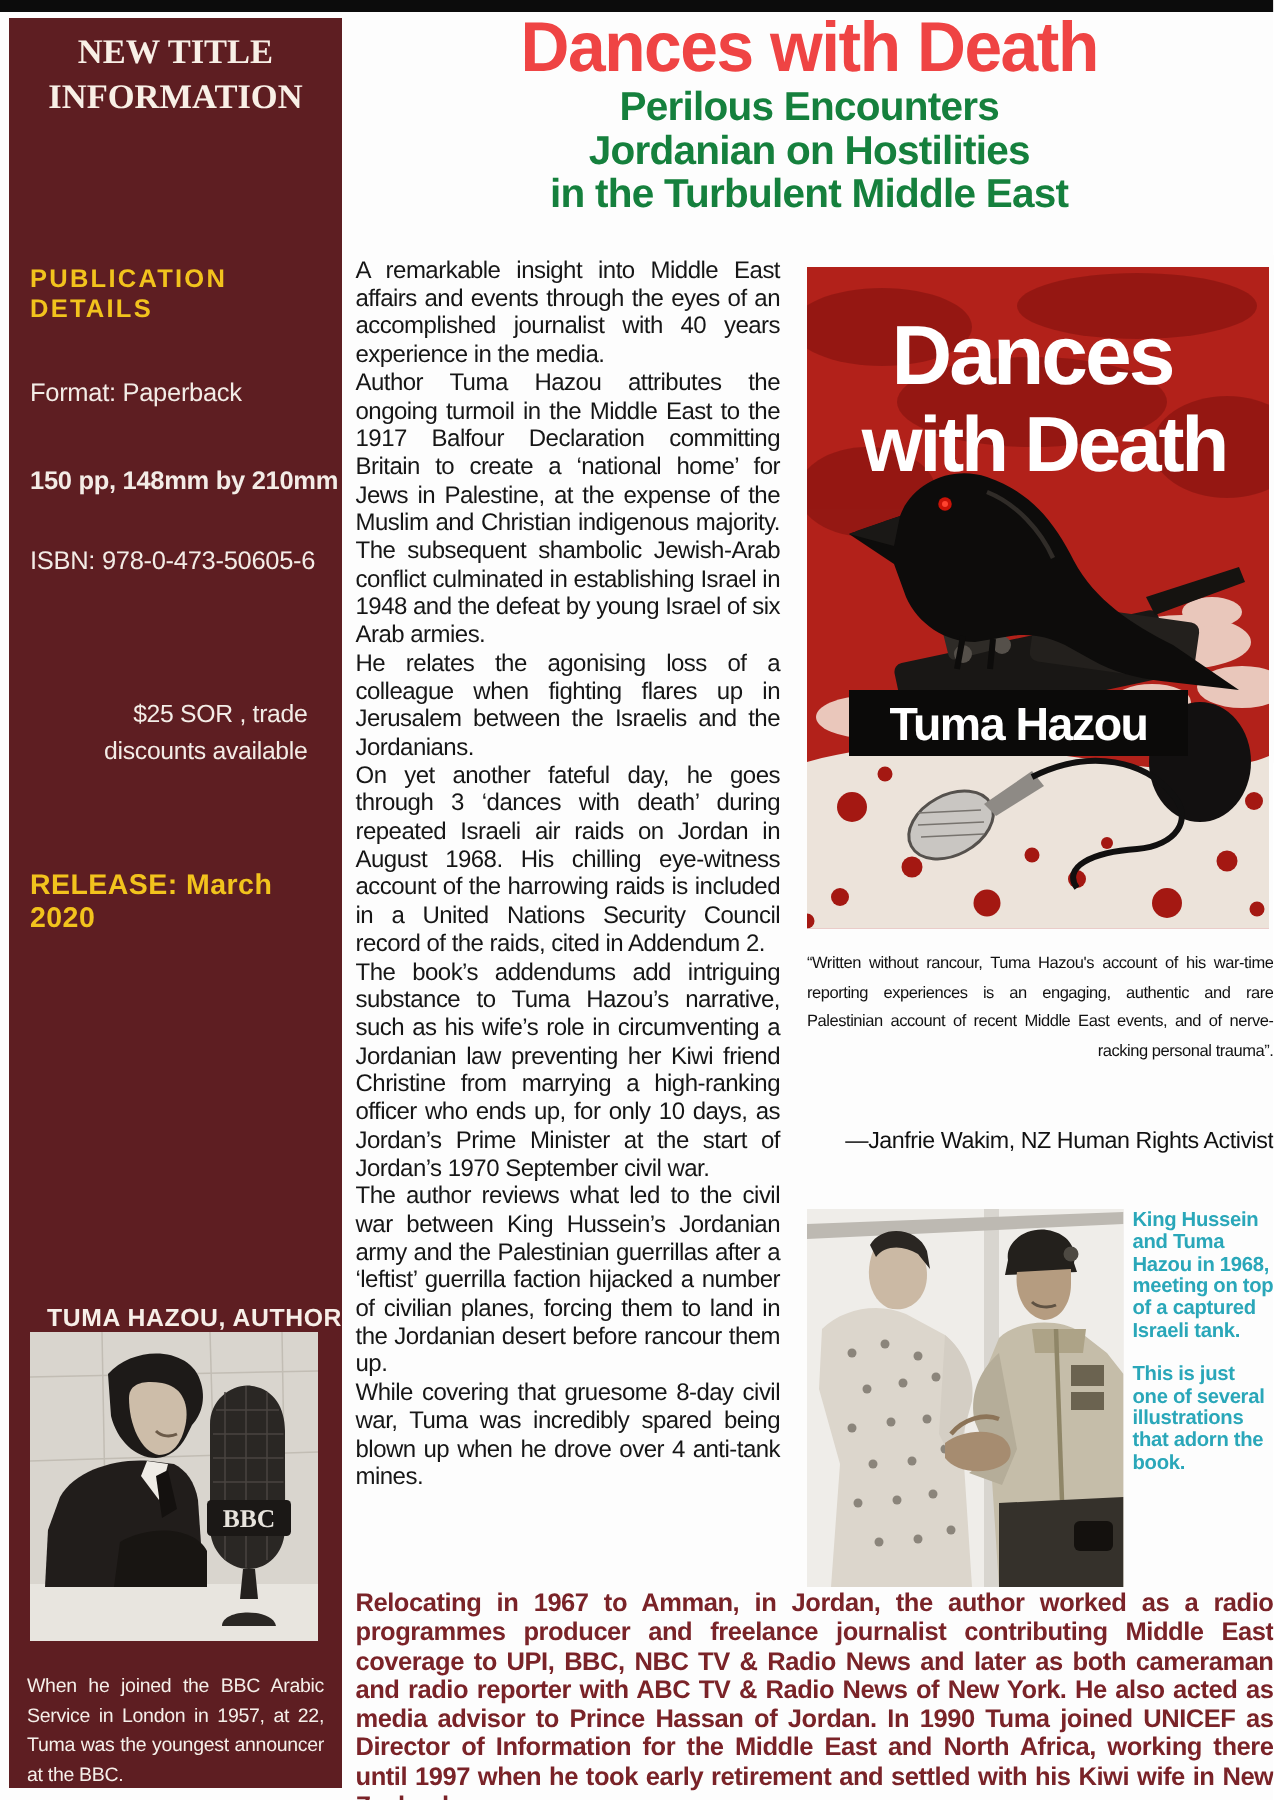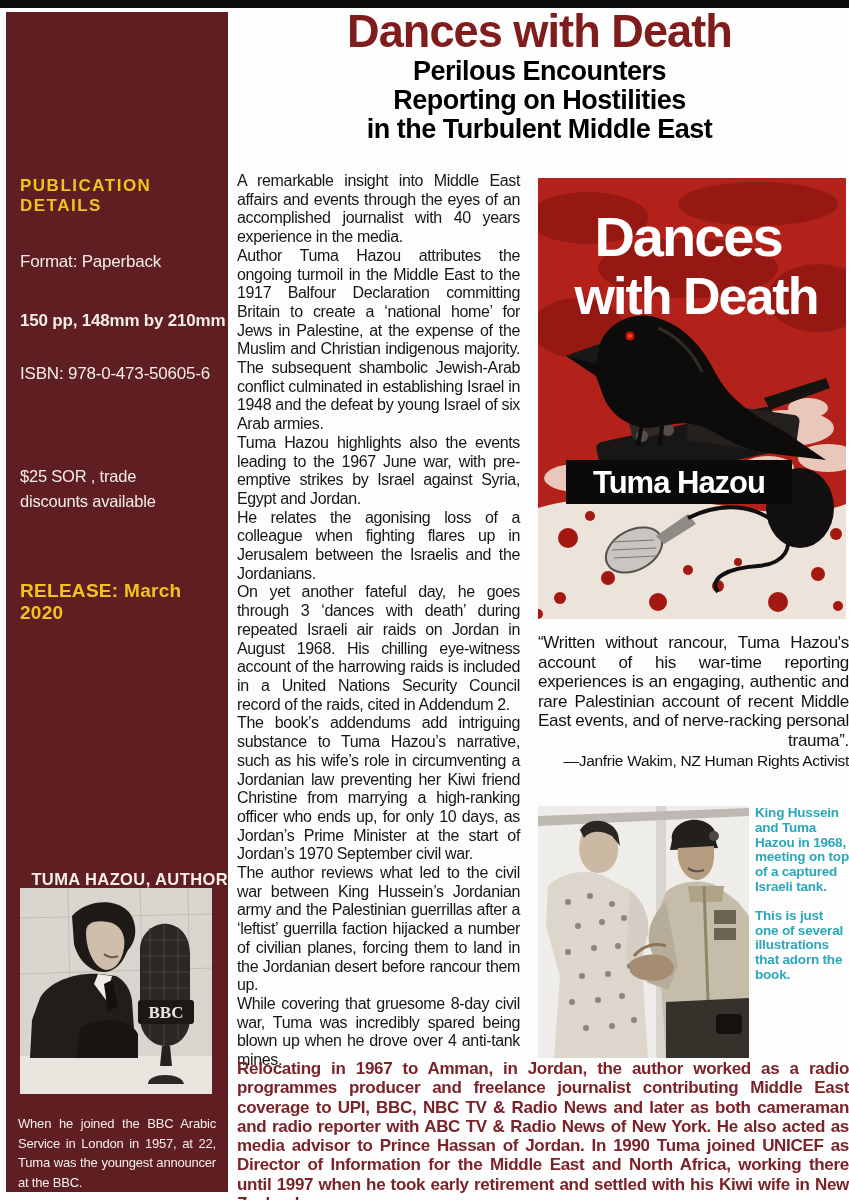--- a/index.html
+++ b/index.html
@@ -9,59 +9,60 @@
 
   
   .sidebar{position:absolute;left:6px;top:12px;width:222px;height:1180px;background:#5e1e22;color:#f7efe8;}
   .sb-heading{position:absolute;top:8px;left:10px;width:202px;text-align:center;
       font-family:"Liberation Serif",serif;font-weight:bold;font-size:23px;line-height:1.3;color:#f8efe6;}
   .sb-pubdetails{position:absolute;top:164px;left:14px;font-size:17px;font-weight:bold;color:#f2c31d;letter-spacing:1.5px;}
   .sb-line{position:absolute;left:14px;font-size:17px;letter-spacing:-0.2px;color:#f3ece6;}
   .sb-format{top:240px;}
   .sb-pages{top:299px;font-weight:bold;}
   .sb-isbn{top:352px;}
-  .sb-price{top:452px;width:185px;font-size:16.5px;line-height:25px;}
+  .sb-price{top:452px;width:185px;font-size:16.5px;line-height:25px;text-align:right;}
   .sb-release{position:absolute;top:568px;left:14px;font-size:19px;font-weight:bold;color:#f2c31d;letter-spacing:0.3px;}
   .sb-author{position:absolute;top:858px;left:0;width:222px;text-align:right;font-size:16.5px;font-weight:bold;letter-spacing:0.4px;}
   .sb-photo{position:absolute;top:876px;left:14px;width:192px;height:206px;background:#be185d;}
   .sb-caption{position:absolute;top:1090px;left:12px;width:198px;font-size:13px;line-height:19.5px;text-align:justify;letter-spacing:-0.2px;color:#f5efe9;margin-top:12px;}
 
   
-  .main-title{position:absolute;left:230px;top:6px;width:619px;text-align:center;color:#7f1d1d;}
+  .main-title{position:absolute;left:230px;top:6px;width:619px;text-align:center;color:#ef4444;}
   .main-title .t{display:inline-block;font-size:47px;font-weight:bold;letter-spacing:-1px;transform:scaleX(0.96);line-height:1.05;}
-  .subtitle{position:absolute;left:230px;top:57px;width:619px;text-align:center;color:#000000;
+  .subtitle{position:absolute;left:230px;top:57px;width:619px;text-align:center;color:#15803d;
       font-size:27px;font-weight:bold;line-height:29px;letter-spacing:-0.5px;}
 
   
   .body-col{position:absolute;left:237px;top:172px;width:283px;color:#161616;
       font-size:16px;line-height:18.7px;letter-spacing:-0.35px;text-align:justify;}
   .body-col p{margin:0;}
 
   
   .cover{position:absolute;left:538px;top:178px;width:308px;height:441px;}
   .quote{position:absolute;left:538px;top:633px;width:311px;color:#111;
-      font-size:17px;line-height:19.6px;letter-spacing:-0.3px;text-align:justify;text-align-last:right;}
+      font-size:11px;line-height:19.6px;letter-spacing:-0.3px;text-align:justify;text-align-last:right;}
   .quote-attr{position:absolute;left:538px;top:752px;width:311px;text-align:right;
       font-size:15.5px;font-weight:normal;letter-spacing:-0.3px;color:#111;}
   .photo2{position:absolute;left:538px;top:806px;width:211px;height:252px;background:#e9e6e1;}
   .photo2-caption{position:absolute;left:755px;top:806px;width:94px;color:#2aa7b9;
       font-size:13.5px;font-weight:bold;line-height:14.8px;letter-spacing:-0.2px;}
   .photo2-caption .gap{height:14px;}
 
   
   .footer-par{position:absolute;left:237px;top:1059px;width:612px;color:#7a2328;
       font-size:17px;font-weight:bold;line-height:19.3px;letter-spacing:-0.3px;text-align:justify;}
 </style>
 </head>
 <body>
 
 <div class="page">
   <div class="topbar"></div>
 
   <div class="sidebar">
+    <div class="sb-heading">NEW TITLE INFORMATION</div>
     <div class="sb-pubdetails">PUBLICATION DETAILS</div>
     <div class="sb-line sb-format">Format: Paperback</div>
     <div class="sb-line sb-pages">150 pp, 148mm by 210mm</div>
     <div class="sb-line sb-isbn">ISBN: 978-0-473-50605-6</div>
     <div class="sb-line sb-price">$25 SOR , trade discounts available</div>
     <div class="sb-release">RELEASE: March 2020</div>
     <div class="sb-author">TUMA HAZOU, AUTHOR</div>
 
     <div class="sb-photo">
       <svg width="192" height="206" viewBox="0 0 192 206">
@@ -102,28 +103,27 @@
     </div>
 
     <div class="sb-caption">When he joined the BBC Arabic Service in London in 1957, at 22, Tuma was the youngest announcer at the BBC.</div>
   </div>
 
   <div class="main-title">
     <span class="t">Dances with Death</span>
   </div>
   <div class="subtitle">
     <div>Perilous Encounters</div>
-    <div>Reporting on Hostilities</div>
+    <div>Jordanian on Hostilities</div>
     <div>in the Turbulent Middle East</div>
   </div>
 
   <div class="body-col">
     <p>A remarkable insight into Middle East affairs and events through the eyes of an accomplished journalist with 40 years experience in the media.</p>
     <p>Author Tuma Hazou attributes the ongoing turmoil in the Middle East to the 1917 Balfour Declaration committing Britain to create a ‘national home’ for Jews in Palestine, at the expense of the Muslim and Christian indigenous majority. The subsequent shambolic Jewish-Arab conflict culminated in establishing Israel in 1948 and the defeat by young Israel of six Arab armies.</p>
-    <p>Tuma Hazou highlights also the events leading to the 1967 June war, with pre-emptive strikes by Israel against Syria, Egypt and Jordan.</p>
     <p>He relates the agonising loss of a colleague when fighting flares up in Jerusalem between the Israelis and the Jordanians.</p>
     <p>On yet another fateful day, he goes through 3 ‘dances with death’ during repeated Israeli air raids on Jordan in August 1968. His chilling eye-witness account of the harrowing raids is included in a United Nations Security Council record of the raids, cited in Addendum 2.</p>
     <p>The book’s addendums add intriguing substance to Tuma Hazou’s narrative, such as his wife’s role in circumventing a Jordanian law preventing her Kiwi friend Christine from marrying a high-ranking officer who ends up, for only 10 days, as Jordan’s Prime Minister at the start of Jordan’s 1970 September civil war.</p>
     <p>The author reviews what led to the civil war between King Hussein’s Jordanian army and the Palestinian guerrillas after a ‘leftist’ guerrilla faction hijacked a number of civilian planes, forcing them to land in the Jordanian desert before rancour them up.</p>
     <p>While covering that gruesome 8-day civil war, Tuma was incredibly spared being blown up when he drove over 4 anti-tank mines.</p>
   </div>
 
   <div class="cover">
     <svg width="308" height="441" viewBox="0 0 308 441">
       <rect x="0" y="0" width="308" height="441" fill="#b2211a"></rect>

